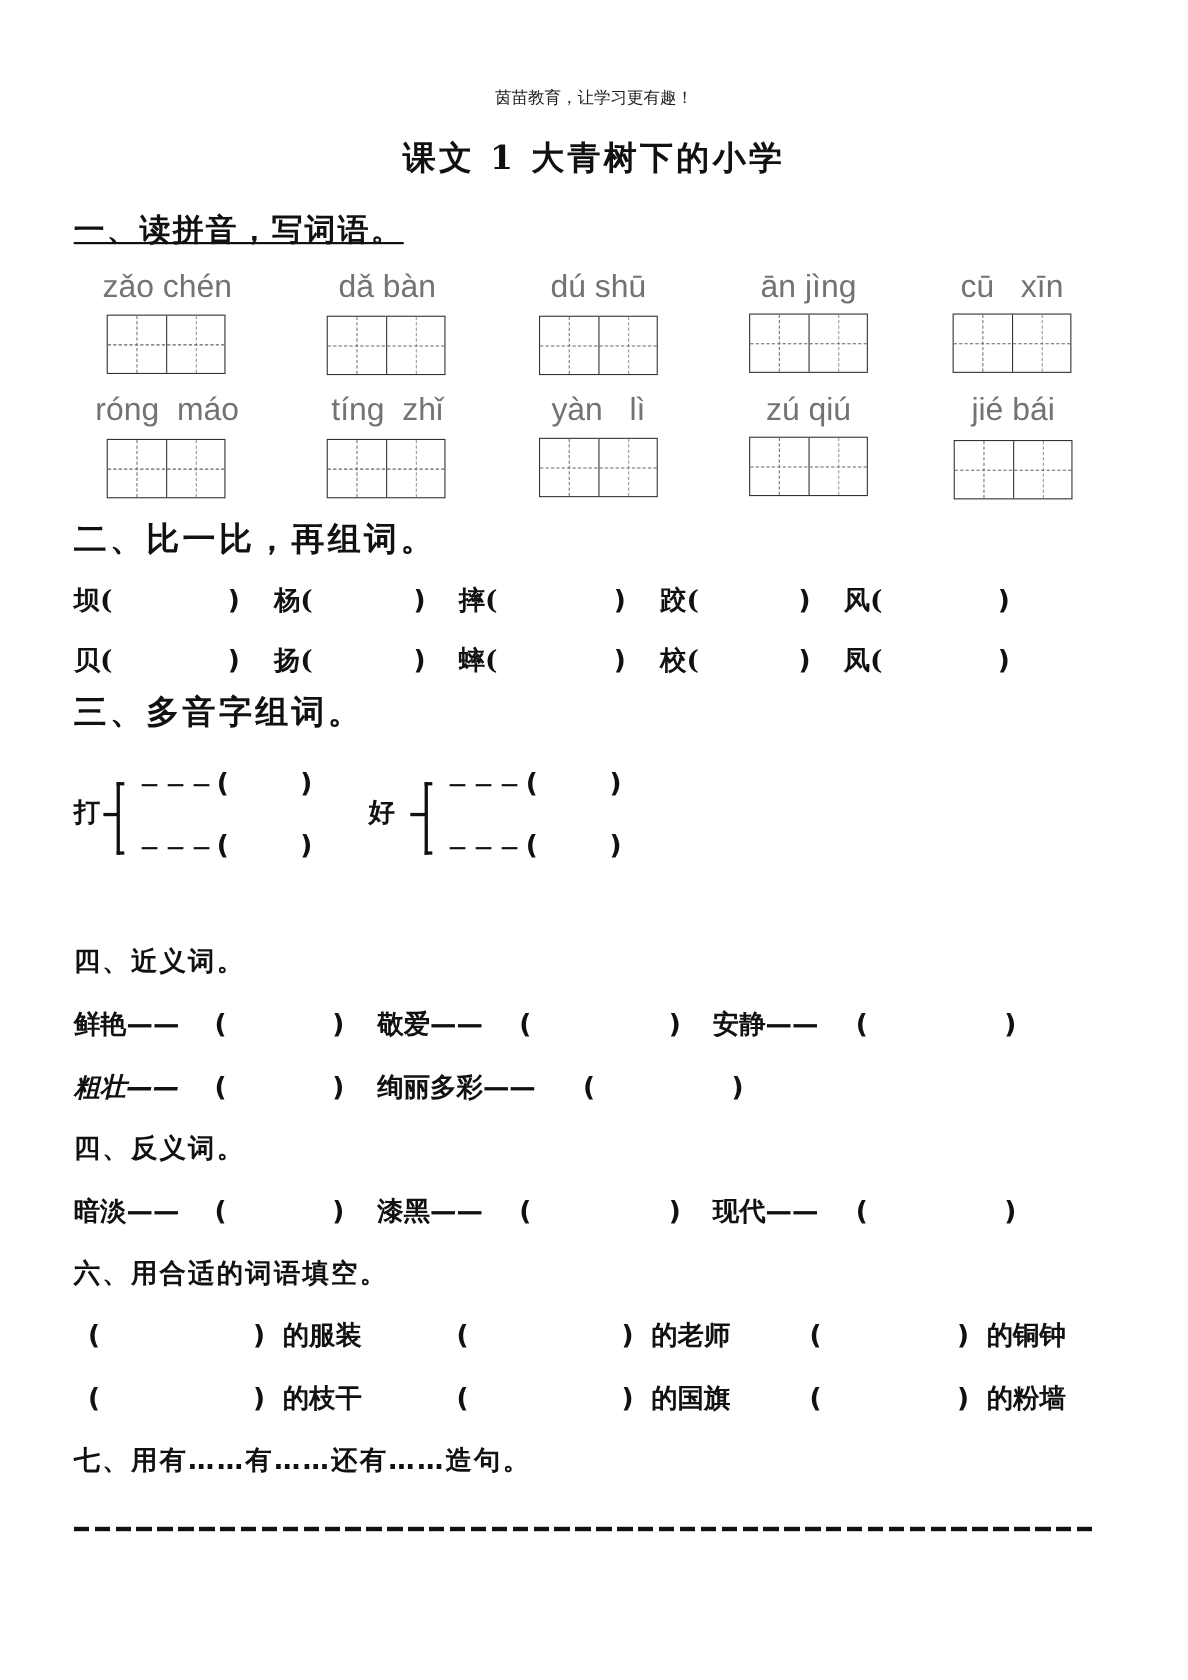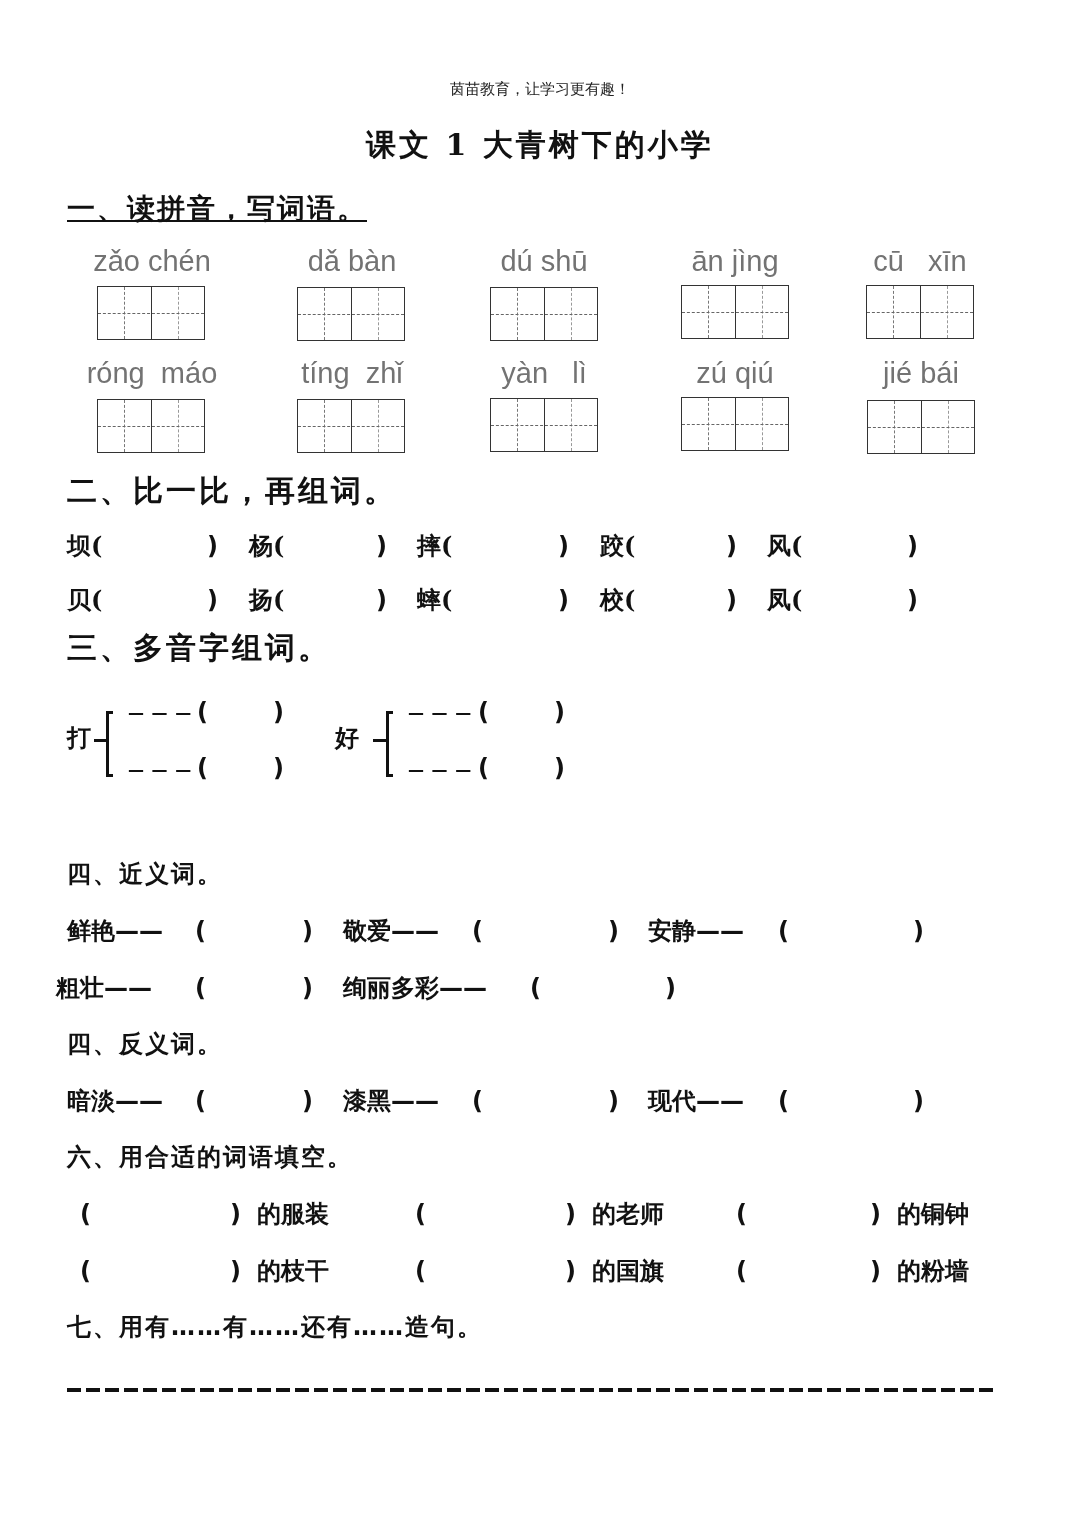--- a/index.html
+++ b/index.html
@@ -165,21 +165,21 @@
 <div class="abs t24n" style="left:67px;top:919px;">鲜艳——</div>
 <div class="abs paren" style="left:195px;top:919px;">(</div>
 <div class="abs paren" style="left:302px;top:919px;">)</div>
 <div class="abs t24n" style="left:343px;top:919px;">敬爱——</div>
 <div class="abs paren" style="left:472px;top:919px;">(</div>
 <div class="abs paren" style="left:608px;top:919px;">)</div>
 <div class="abs t24n" style="left:648px;top:919px;">安静——</div>
 <div class="abs paren" style="left:778px;top:919px;">(</div>
 <div class="abs paren" style="left:913px;top:919px;">)</div>
 
-<div class="abs t24n" style="left:56px;top:976px;">粗壮——</div>
+<div class="abs t24n" style="left:67px;top:976px;font-style:italic;">粗壮——</div>
 <div class="abs paren" style="left:195px;top:976px;">(</div>
 <div class="abs paren" style="left:302px;top:976px;">)</div>
 <div class="abs t24n" style="left:343px;top:976px;">绚丽多彩——</div>
 <div class="abs paren" style="left:530px;top:976px;">(</div>
 <div class="abs paren" style="left:665px;top:976px;">)</div>
 
 <div class="abs h3" style="left:67px;top:1032px;">四、反义词。</div>
 
 <div class="abs t24n" style="left:67px;top:1089px;">暗淡——</div>
 <div class="abs paren" style="left:195px;top:1089px;">(</div>

